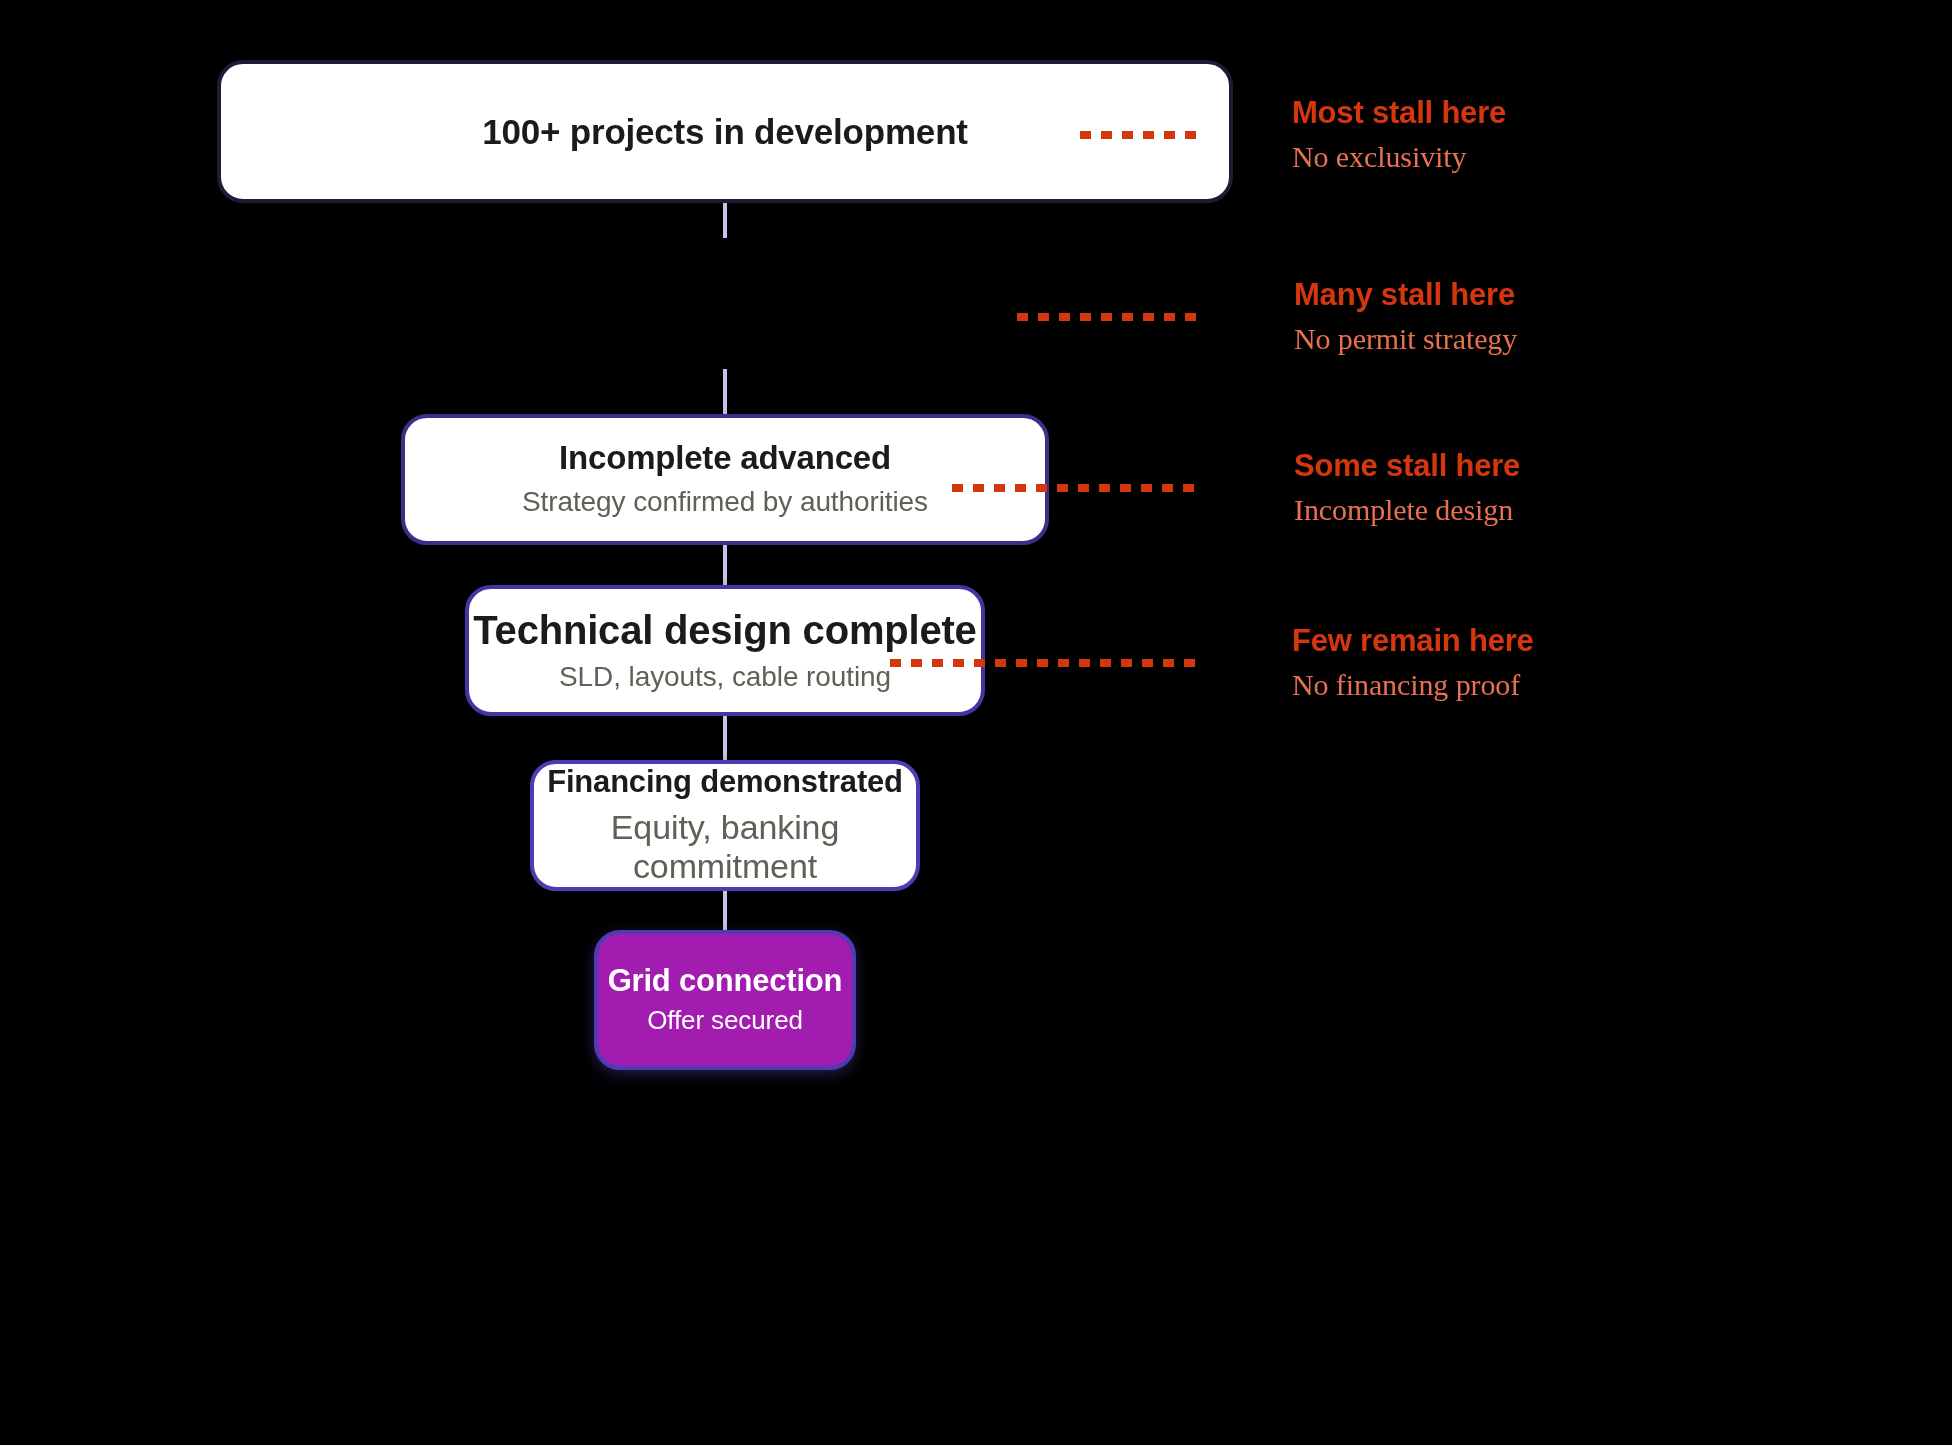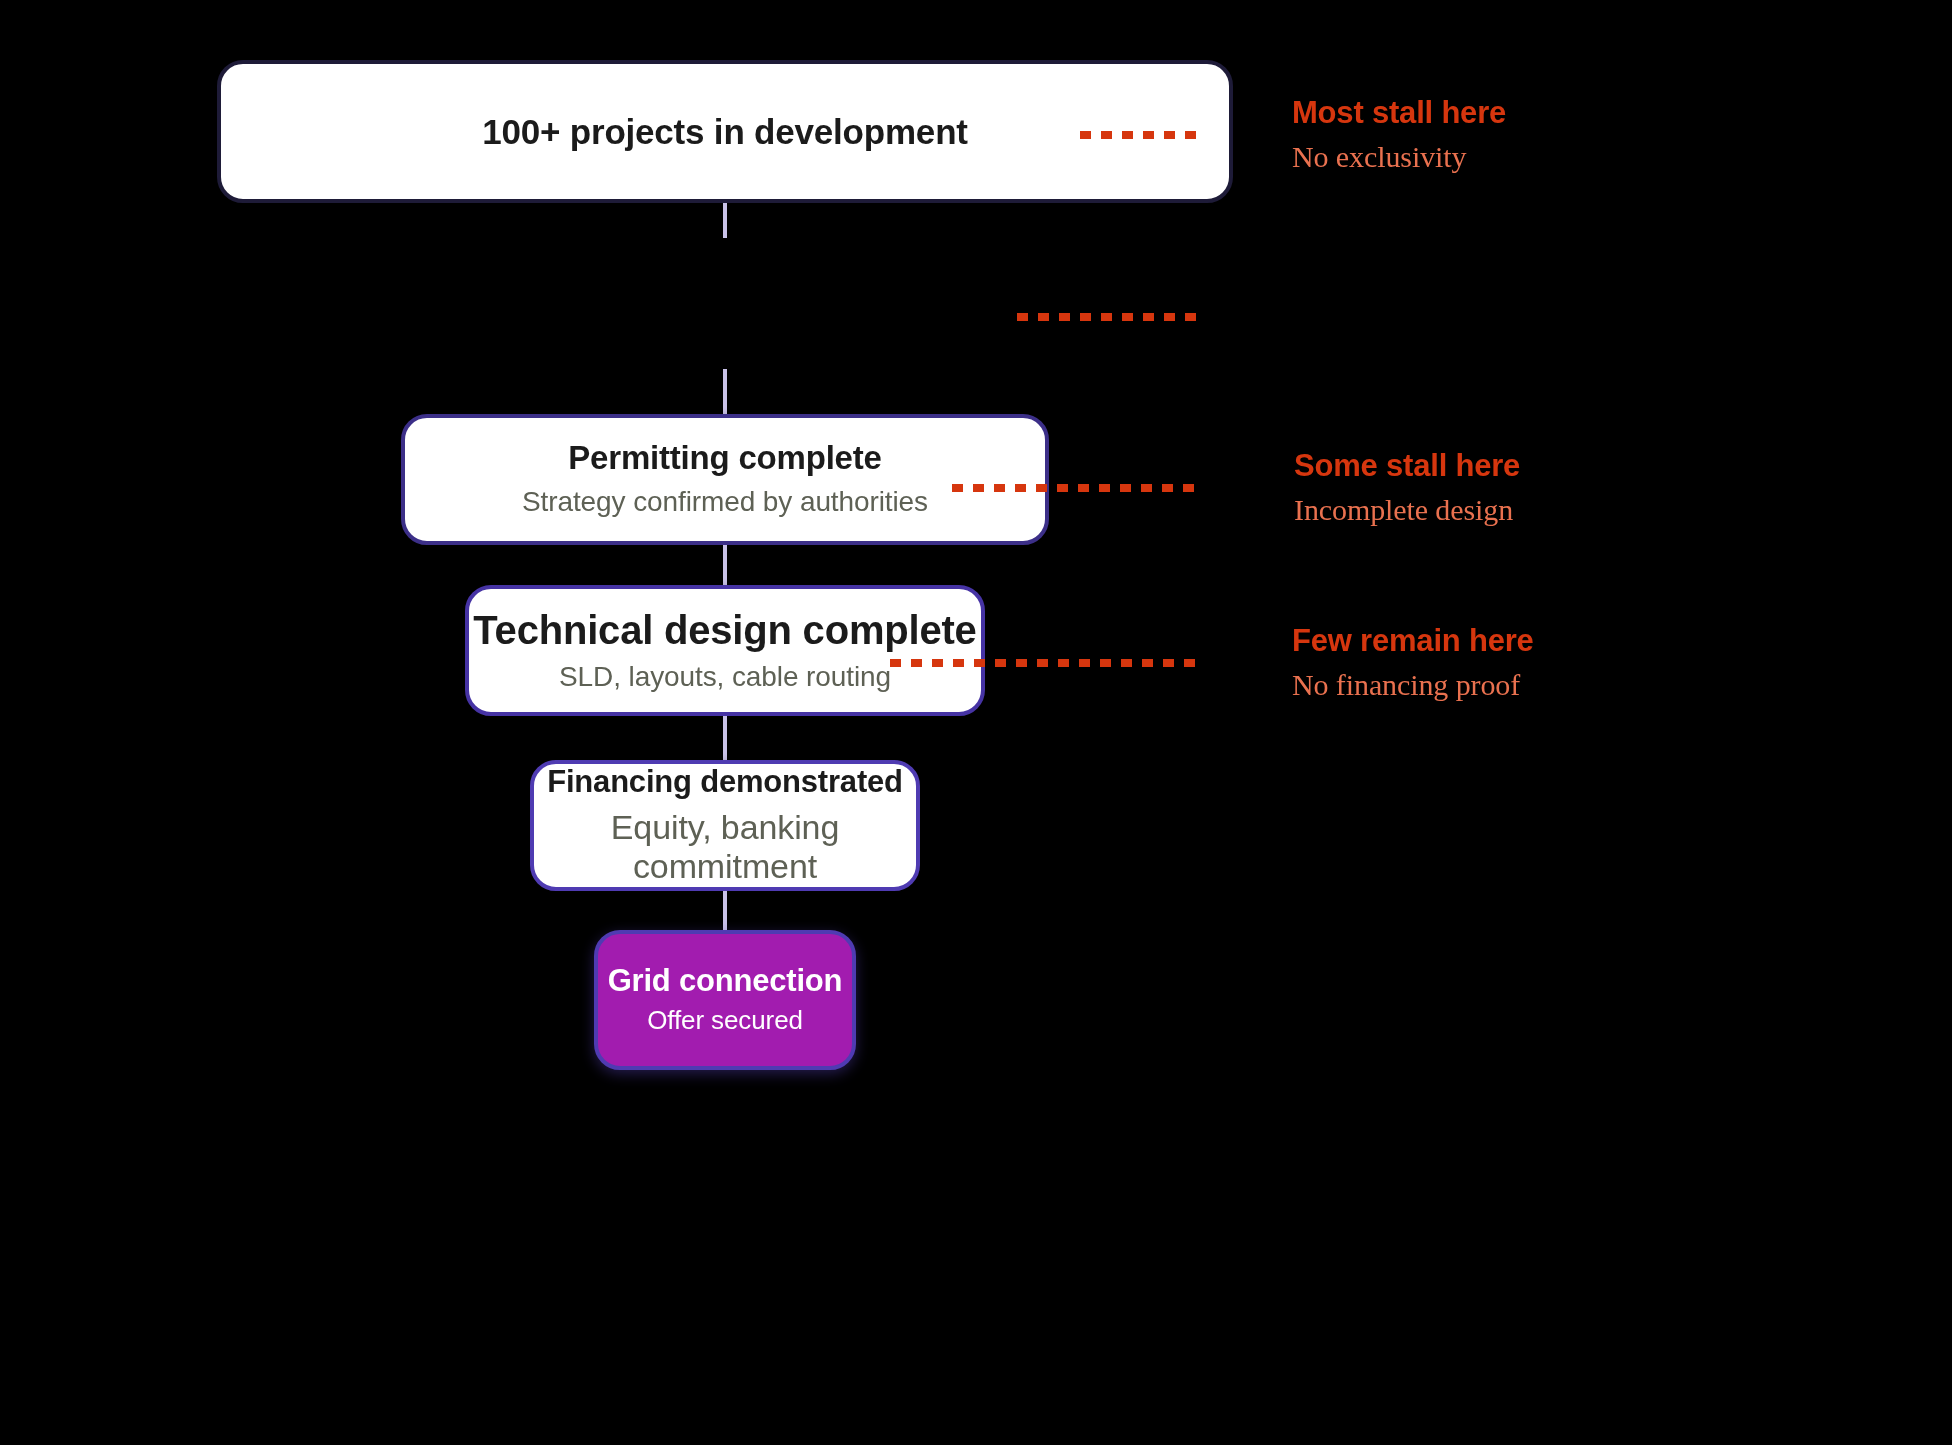--- a/index.html
+++ b/index.html
@@ -120,21 +120,21 @@
       <div class="stage">
         <div class="stage-title">100+ projects in development</div>
       </div>
     </div>
     <div class="connector c0"></div>
 
     <div class="connector c1"></div>
 
     <div class="stage-wrap s2">
       <div class="stage">
-        <div class="stage-title">Permitting complete</div>
+        <div class="stage-title">Incomplete advanced</div>
         <div class="stage-sub">Strategy confirmed by authorities</div>
       </div>
     </div>
     <div class="connector c2"></div>
 
     <div class="stage-wrap s3">
       <div class="stage">
         <div class="stage-title">Technical design complete</div>
         <div class="stage-sub">SLD, layouts, cable routing</div>
       </div>
@@ -165,20 +165,24 @@
     <div class="ann-text">
       <div class="ann-head">Most stall here</div>
       <div class="ann-sub">No exclusivity</div>
     </div>
   </div>
 
   <div class="ann a1">
     <div class="dash-line d1">
         <span></span>
       </div>
+    <div class="ann-text">
+      <div class="ann-head">Many stall here</div>
+      <div class="ann-sub">No permit strategy</div>
+    </div>
   </div>
 
   <div class="ann a2">
     <div class="dash-line d2">
         <span></span>
       </div>
     <div class="ann-text">
       <div class="ann-head">Some stall here</div>
       <div class="ann-sub">Incomplete design</div>
     </div>

